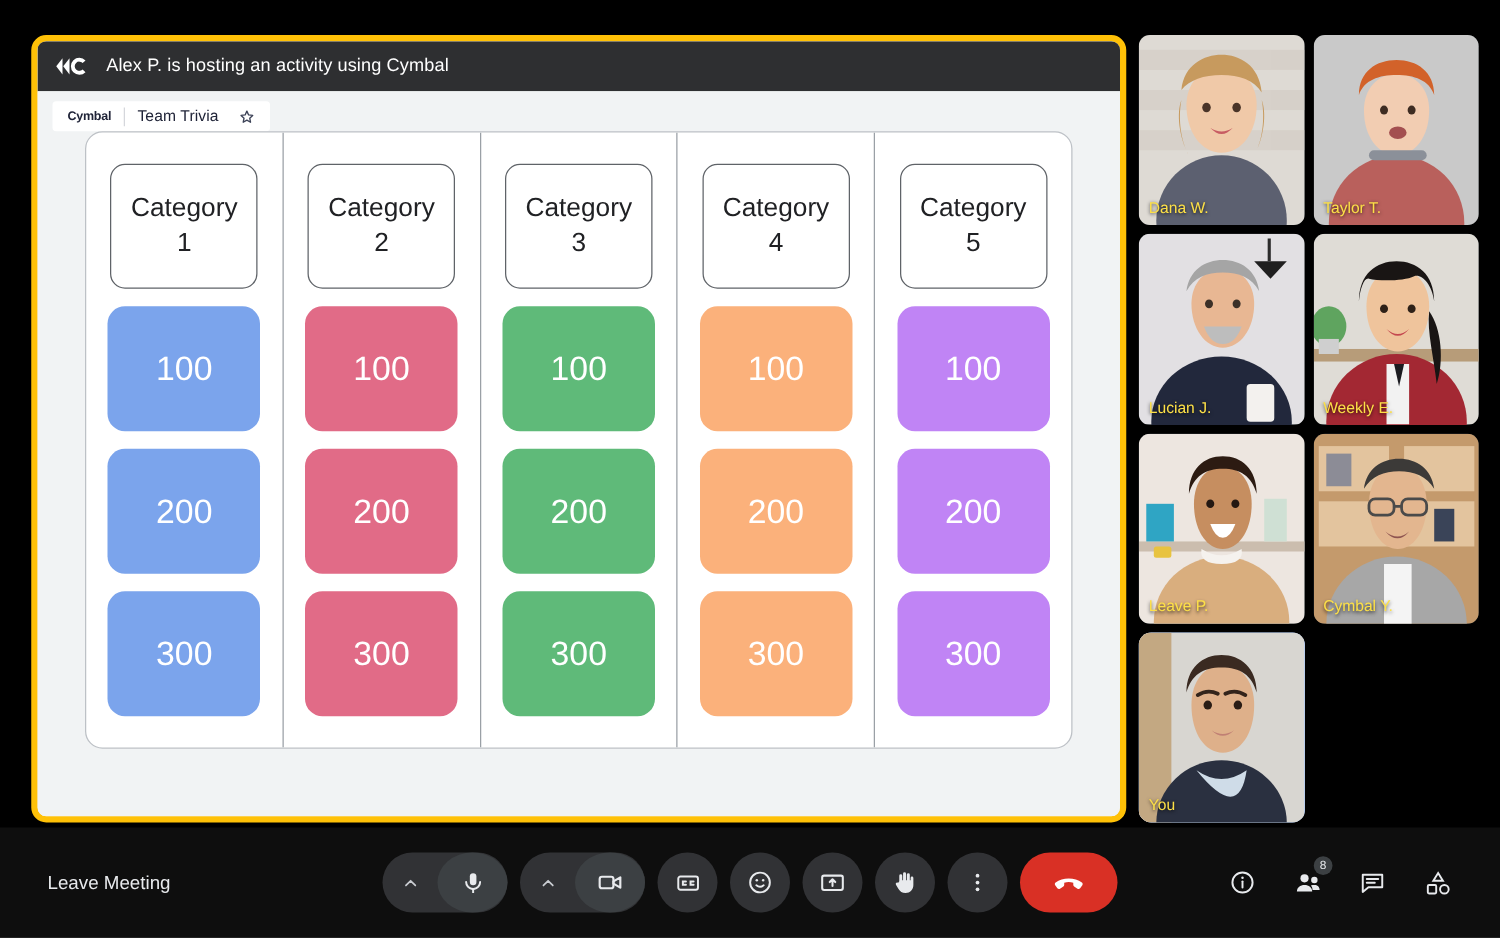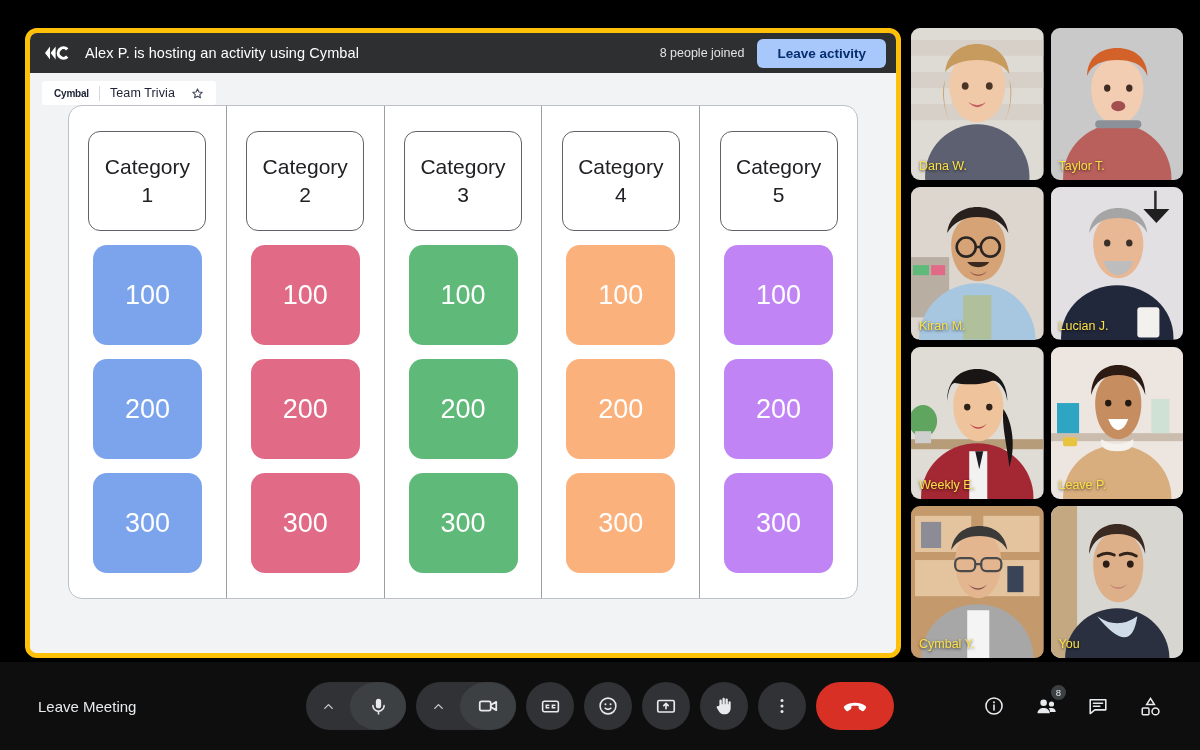--- a/index.html
+++ b/index.html
@@ -77,21 +77,21 @@
   .board-col:last-child { border-right: none; }
   .cat-card {
     width: 118px; height: 100px;
     border: 1px solid #5F6368; border-radius: 12px;
     background: #fff; color: #202124;
     display: flex; align-items: center; justify-content: center;
     text-align: center; font-size: 21px; line-height: 1.35;
     cursor: pointer;
   }
   .pts {
-    width: 109px; height: 100px;
+    width: 122px; height: 100px;
     border-radius: 14px; border: none;
     color: #ffffff; font-size: 27px;
     display: flex; align-items: center; justify-content: center;
     cursor: pointer; font-family: "Liberation Sans", sans-serif;
   }
 
   
   .people-grid {
     position: absolute; left: 911px; top: 28px;
     width: 272px; height: 630px;
@@ -171,24 +171,20 @@
 
     <div class="activity-header">
       <span class="cymbal-mark">
         <svg width="30" height="18" viewBox="0 0 30 18">
           <path d="M3 9 L8 2.5 L8 15.5 Z" fill="#fff"></path>
           <path d="M8.6 9 L13.6 2.5 L13.6 15.5 Z" fill="#fff"></path>
           <path d="M21.5 2.2a6.8 6.8 0 100 13.6 6.8 6.8 0 004.9-2.1l-2.3-2.1a3.7 3.7 0 11 0-5.2l2.3-2.1a6.8 6.8 0 00-4.9-2.1z" fill="#fff"></path>
         </svg>
       </span>
       <span class="host-text">Alex P. is hosting an activity using Cymbal</span>
-      <span class="header-right">
-        <span class="joined-count">8 people joined</span>
-        <button class="leave-btn">Leave activity</button>
-      </span>
     </div>
 
     <div class="app-body">
       <div class="app-tabbar">
         <span class="app-tab">
           <span class="brand-word">Cymbal</span>
           <span class="tab-div"></span>
           <span class="tab-title">Team Trivia</span>
           <span class="star-icon">
             <svg width="13" height="13" viewBox="0 0 24 24" fill="none" stroke="#3C4257" stroke-width="2" stroke-linejoin="round">
@@ -272,40 +268,20 @@
           <path d="M36 48c0-19 14-28 30-28s30 9 30 28c-4-12-16-16-30-16S40 36 36 48z" fill="#D2622A"></path>
           <ellipse cx="56" cy="60" rx="3.2" ry="3.6" fill="#3E2C22"></ellipse>
           <ellipse cx="78" cy="60" rx="3.2" ry="3.6" fill="#3E2C22"></ellipse>
           <ellipse cx="67" cy="78" rx="7" ry="5" fill="#A34F50"></ellipse>
           <rect x="44" y="92" width="46" height="8" rx="4" fill="#8B9099"></rect>
         </svg>
       </div>
       <span class="name">Taylor T.</span>
     </div>
 
-    <div class="tile">
-      <div class="photo">
-        <svg width="100%" height="100%" viewBox="0 0 132 152" preserveAspectRatio="xMidYMid slice">
-          <rect width="132" height="152" fill="#DCD6CE"></rect>
-          <rect x="0" y="70" width="38" height="60" fill="#B8AFA2"></rect>
-          <rect x="2" y="78" width="16" height="10" fill="#5FBA79"></rect>
-          <rect x="20" y="78" width="14" height="10" fill="#E16B87"></rect>
-          <ellipse cx="66" cy="152" rx="58" ry="56" fill="#A7C6E0"></ellipse>
-          <path d="M52 108h28v44H52z" fill="#AFC09A"></path>
-          <path d="M40 58c0-18 12-30 27-30s27 12 27 30c0 21-12 36-27 36S40 79 40 58z" fill="#D6A377"></path>
-          <path d="M36 46c2-18 16-26 30-26s29 8 31 26c-6-12-17-16-31-16S42 36 36 46z" fill="#27201C"></path>
-          <circle cx="55" cy="60" r="9.5" fill="none" stroke="#2B2622" stroke-width="2.6"></circle>
-          <circle cx="79" cy="60" r="9.5" fill="none" stroke="#2B2622" stroke-width="2.6"></circle>
-          <path d="M64.5 60h5" stroke="#2B2622" stroke-width="2.6"></path>
-          <path d="M56 75h22q-3 5-11 5t-11-5z" fill="#3A2A20"></path>
-          <path d="M58 84q9 7 18 0 -9 9 -18 0z" fill="#8C4A42"></path>
-        </svg>
-      </div>
-      <span class="name">Kiran M.</span>
-    </div>
 
     <div class="tile">
       <div class="photo">
         <svg width="100%" height="100%" viewBox="0 0 132 152" preserveAspectRatio="xMidYMid slice">
           <rect width="132" height="152" fill="#E2E0E3"></rect>
           <path d="M104 4v18" stroke="#2C2C2C" stroke-width="2.5"></path>
           <path d="M92 22h26l-13 14z" fill="#1F1F1F"></path>
           <ellipse cx="66" cy="150" rx="56" ry="52" fill="#22283C"></ellipse>
           <path d="M42 56c0-17 11-28 25-28s25 11 25 28c0 20-11 35-25 35S42 76 42 56z" fill="#E8B793"></path>
           <path d="M38 46c2-17 15-25 29-25s27 8 29 25c-6-11-16-15-29-15s-23 4-29 15z" fill="#A5A5A5"></path>

